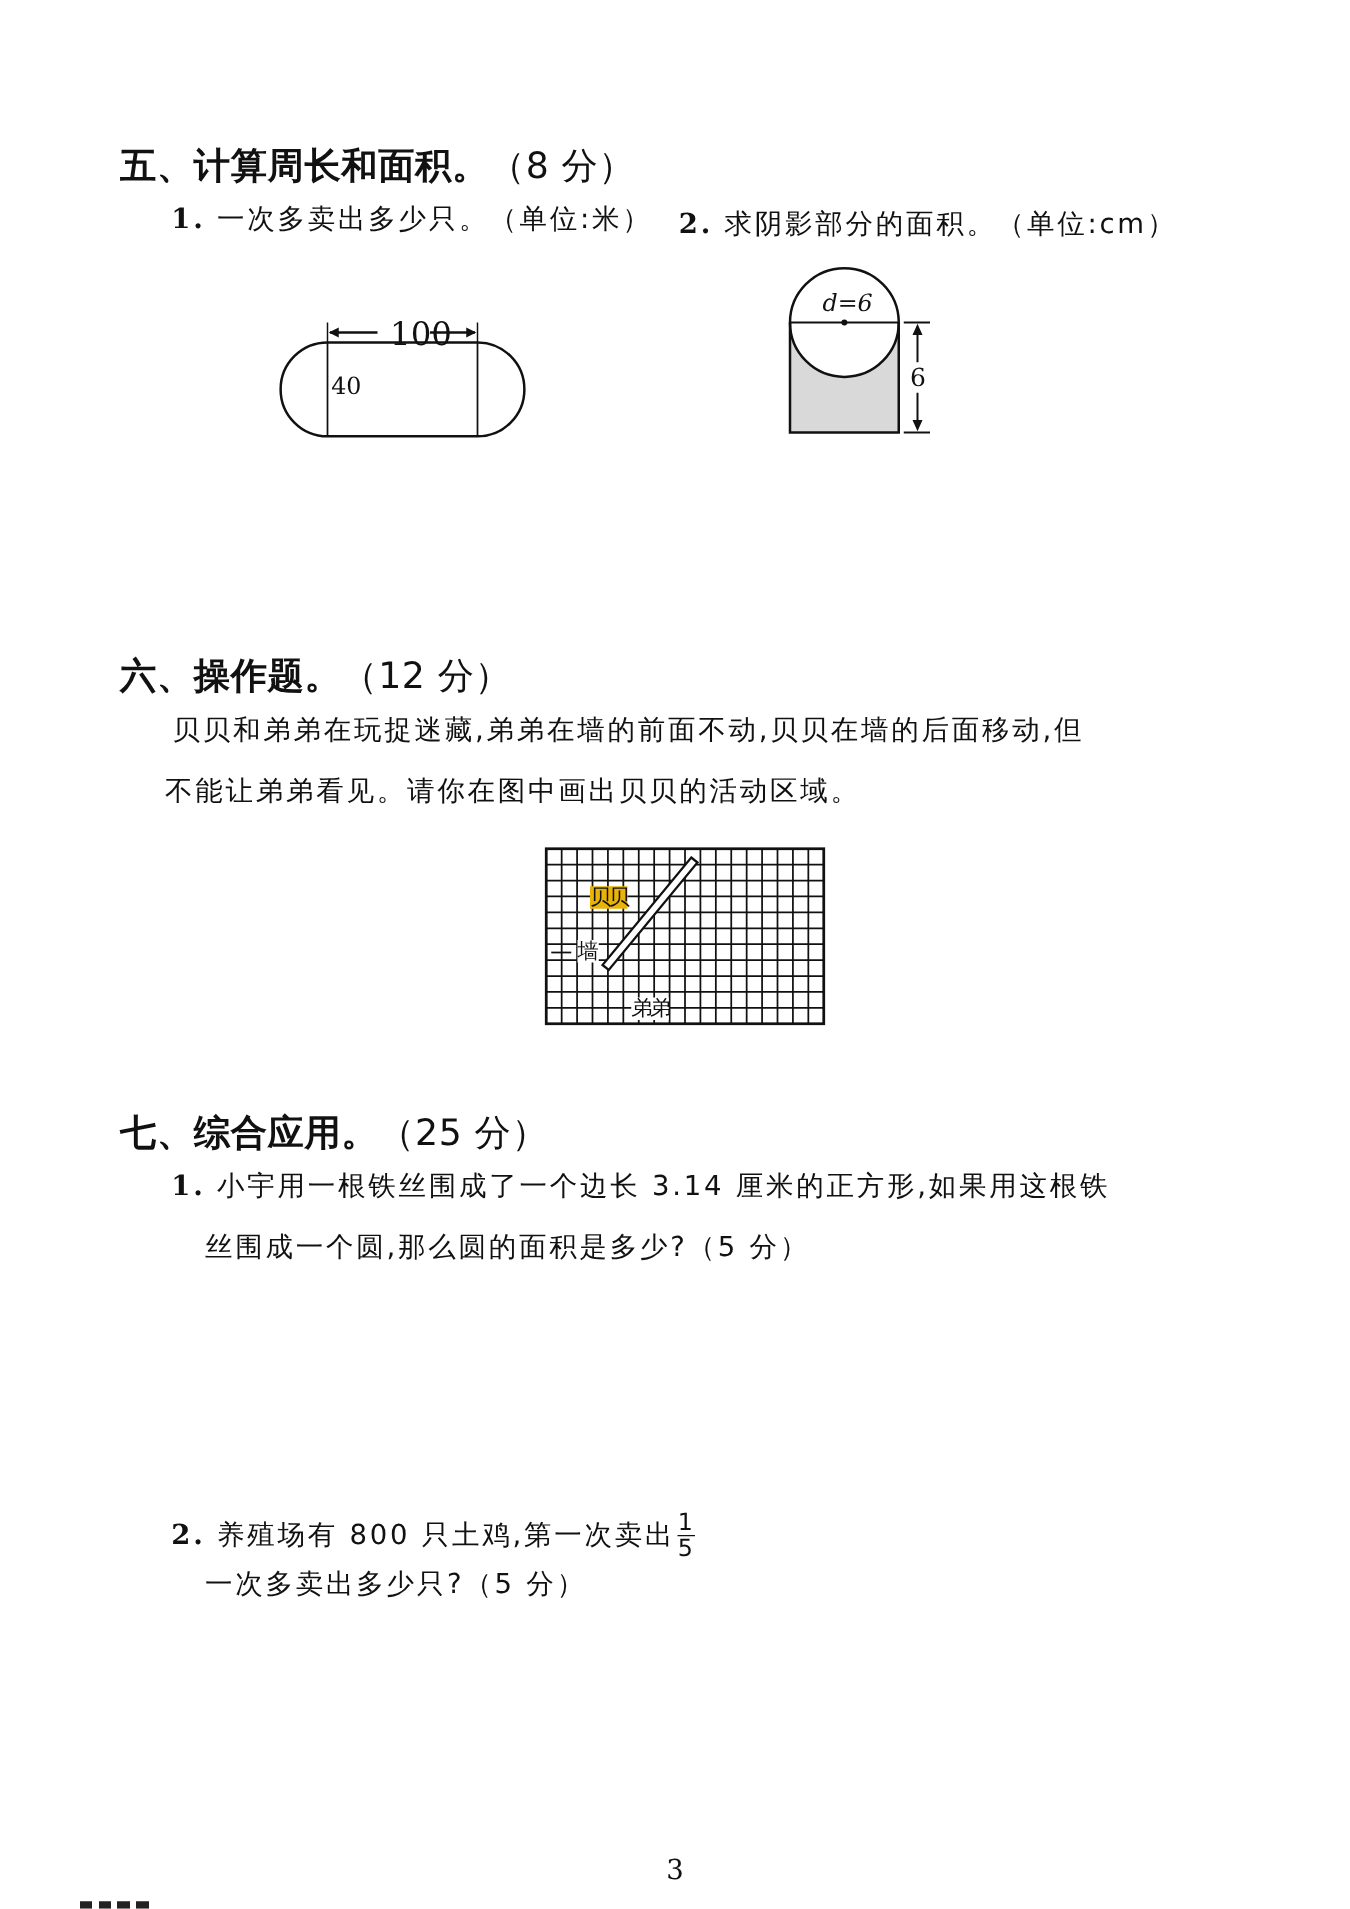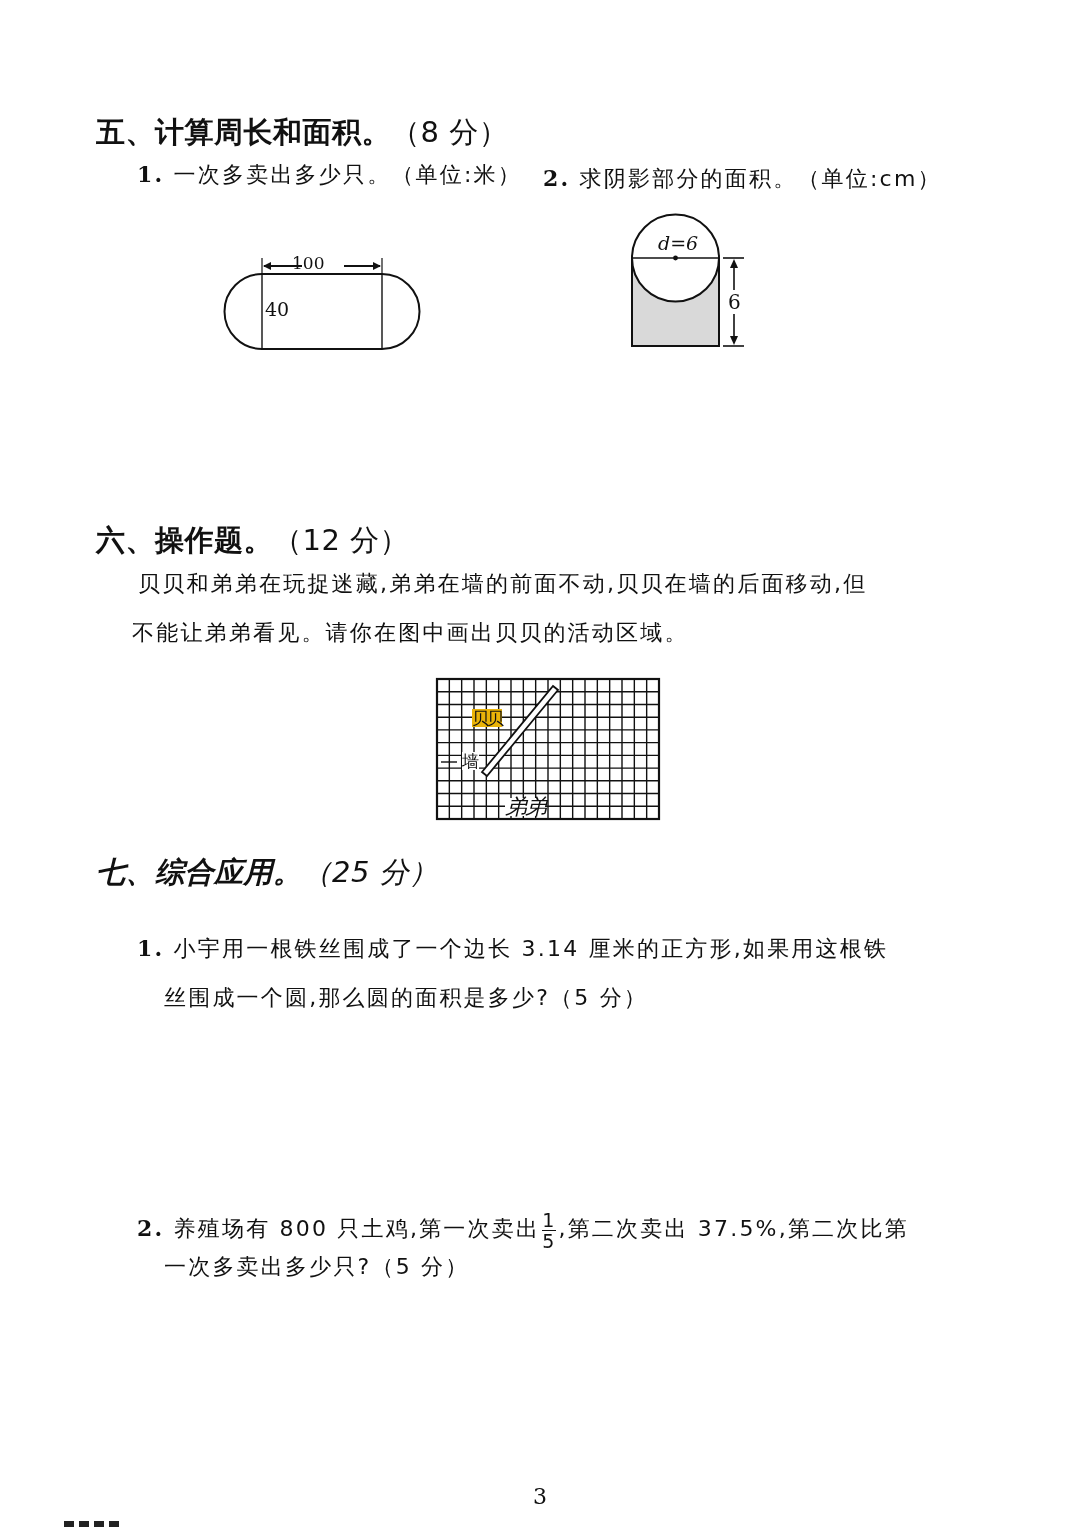--- a/index.html
+++ b/index.html
@@ -39,21 +39,21 @@
   <path d="M262,274 L382,274 A37,37 0 0 1 382,349 L262,349 A37,37 0 0 1 262,274 Z" fill="none" stroke="#111" stroke-width="2"></path>
   <line x1="262" y1="274" x2="262" y2="349" stroke="#111" stroke-width="1.4"></line>
   <line x1="382" y1="274" x2="382" y2="349" stroke="#111" stroke-width="1.4"></line>
   <line x1="262" y1="258" x2="262" y2="274" stroke="#111" stroke-width="1.2"></line>
   <line x1="382" y1="258" x2="382" y2="274" stroke="#111" stroke-width="1.2"></line>
   <line x1="264" y1="266" x2="302" y2="266" stroke="#111" stroke-width="2"></line>
   <line x1="344" y1="266" x2="380" y2="266" stroke="#111" stroke-width="2"></line>
   <polygon points="263,266 271,262 271,270" fill="#111"></polygon>
   <polygon points="381,266 373,262 373,270" fill="#111"></polygon>
 </svg>
-<div class="abs" style="left:292px; top:253px; font-family:'DejaVu Serif',serif; font-size:17px;">100</div>
+<div class="abs" style="left:312px; top:253px; font-family:'DejaVu Serif',serif; font-size:26px;">100</div>
 <div class="abs" style="left:265px; top:298px; font-family:'DejaVu Serif',serif; font-size:19px;">40</div>
 
 <svg style="left:0; top:0;" width="1080" height="1527">
   <defs>
     <clipPath id="rectclip">
         <rect x="632" y="258" width="87" height="88"></rect>
       </clipPath>
   </defs>
   <rect x="632" y="258" width="87" height="88" fill="#d9d9d9" stroke="none"></rect>
   <path d="M632,258 A43.5,43.5 0 0 0 719,258 Z" fill="#ffffff"></path>
@@ -110,32 +110,32 @@
   <rect x="0" y="0" width="222" height="140" fill="none" stroke="#111" stroke-width="2.2"></rect>
 
   <g>
     <polygon points="116,7 121,11 50,97 45,93" fill="#fff" stroke="#111" stroke-width="1.8"></polygon>
   </g>
 
   <line x1="4" y1="83" x2="20" y2="83" stroke="#111" stroke-width="1.4"></line>
 </svg>
 <div class="abs" style="left:472px; top:709px; font-size:17px; background:#eab308; line-height:18px; letter-spacing:-2px;">贝贝</div>
 <div class="abs" style="left:462px; top:752px; font-size:17px; background:#fff; line-height:18px;">墙</div>
-<div class="abs" style="left:505px; top:798px; font-size:22px; background:#fff; line-height:18px; letter-spacing:-2px;font-style:italic;">弟弟</div>
+<div class="abs" style="left:505px; top:798px; font-size:17px; background:#fff; line-height:18px; letter-spacing:-2px;">弟弟</div>
 
-<div class="abs h" style="left:96px; top:853px;font-style:italic;">
+<div class="abs h" style="left:96px; top:887px;">
   <span>七、综合应用。</span><span class="pts">（25 分）</span>
 </div>
 
 <div class="abs q" style="left:137px; top:934px;">
   <span class="num">1.</span>
   <span>小宇用一根铁丝围成了一个边长 3.14 厘米的正方形,如果用这根铁</span>
 </div>
 <div class="abs q" style="left:164px; top:983px;">丝围成一个圆,那么圆的面积是多少?（5 分）</div>
 
 <div class="abs q" style="left:137px; top:1178px; line-height:44px;margin-top:28px;">
   <span class="num">2.</span>
-  <span>养殖场有 800 只土鸡,第一次卖出</span><span class="frac"><span>1</span><span class="bar"></span><span>5</span></span><span>,第二次卖出 37.5%,第二次比第</span>
+  <span>养殖场有 800 只土鸡,第一次卖出</span><span class="frac"><span>1</span><span class="bar"></span><span>5</span></span>
 </div>
 <div class="abs q" style="left:164px; top:1252px;">一次多卖出多少只?（5 分）</div>
 
 <div class="abs pageno" style="left:533px; top:1484px;">3</div>
 <div class="abs" style="left:64px; top:1521px; width:58px; height:6px; background:repeating-linear-gradient(90deg,#222 0 10px,transparent 10px 15px);"></div>
 
 </body></html>

